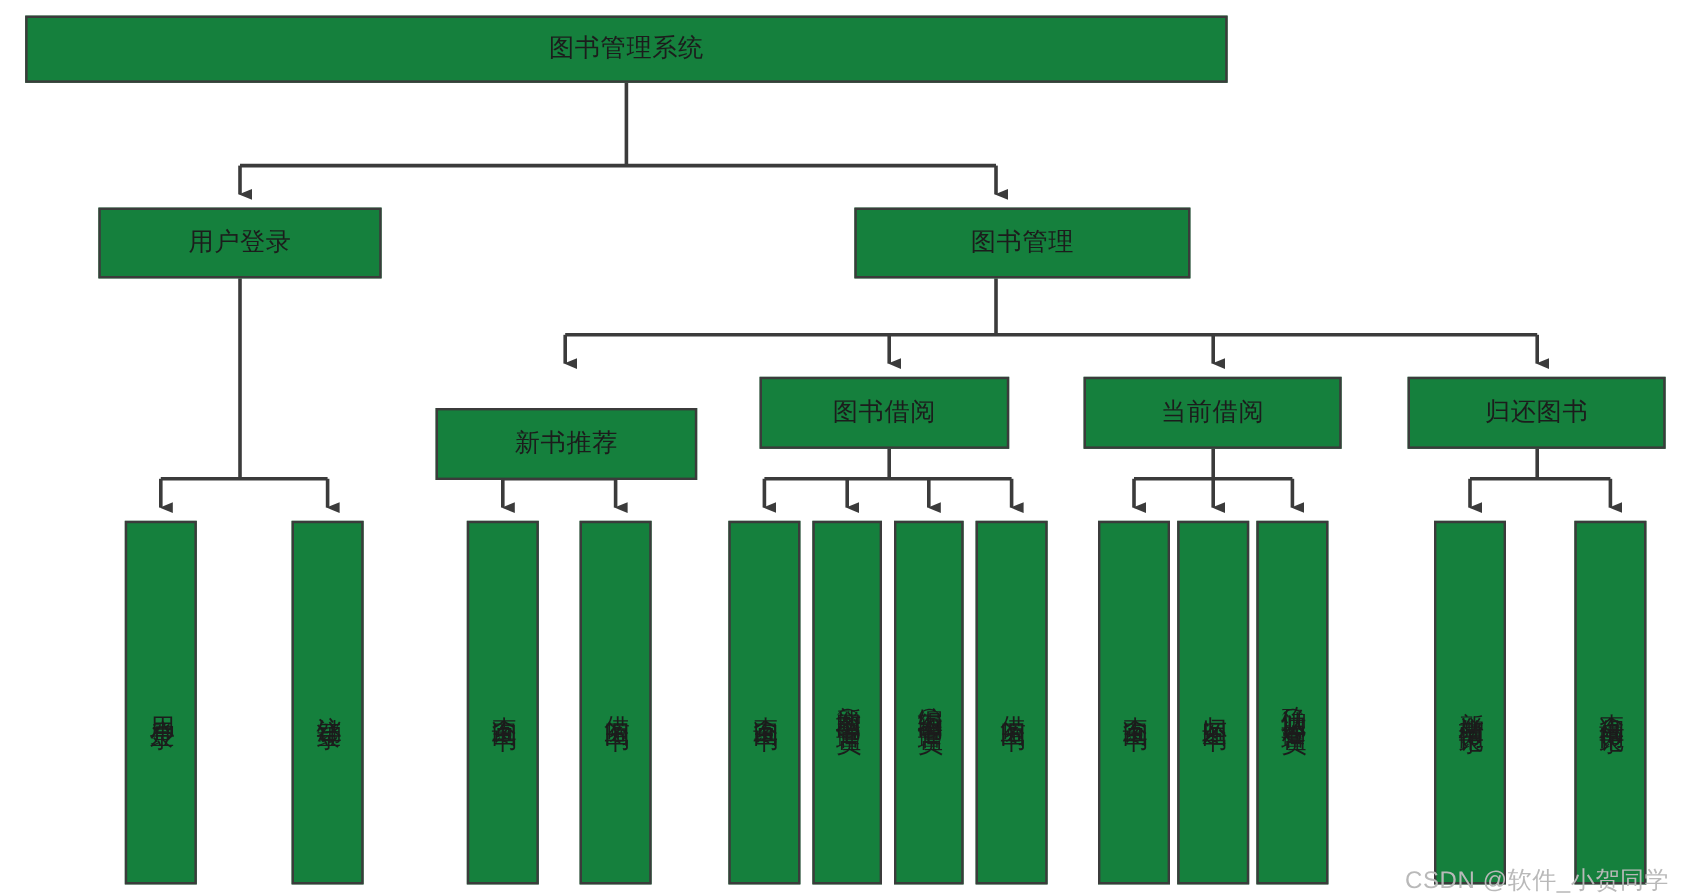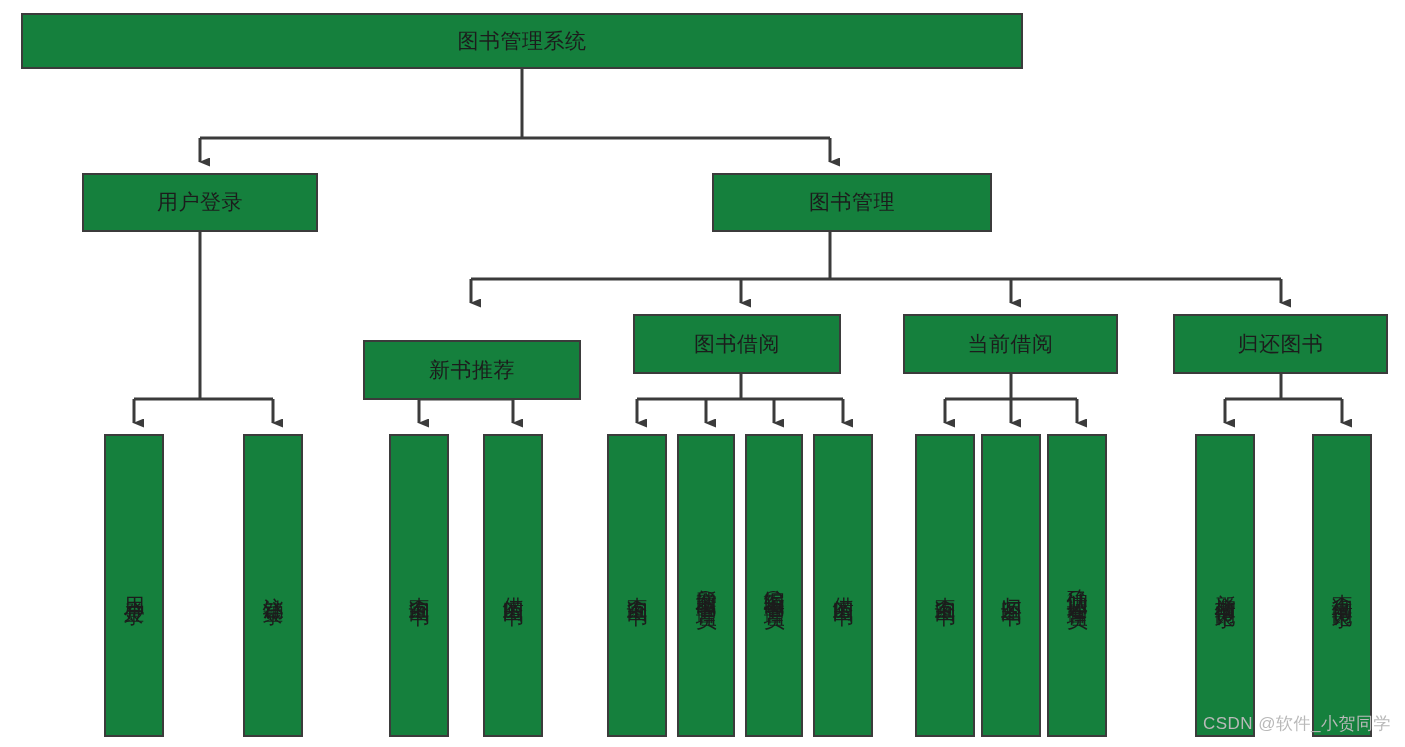--- a/index.html
+++ b/index.html
@@ -51,22 +51,22 @@
     padding: 6px 0;
     text-align: center;
   }
   .node-label {
     display: block;
     white-space: pre-line;
   }
   .watermark {
     position: absolute;
     right: 14px;
-    bottom: 12px;
-    font-size: 17px;
+    bottom: 0;
+    font-size: 20px;
     color: #b9b9b9;
     letter-spacing: 0.5px;
     white-space: nowrap;
     pointer-events: none;
   }
 </style>
 </head>
 <body>
 
 <div id="canvas">

